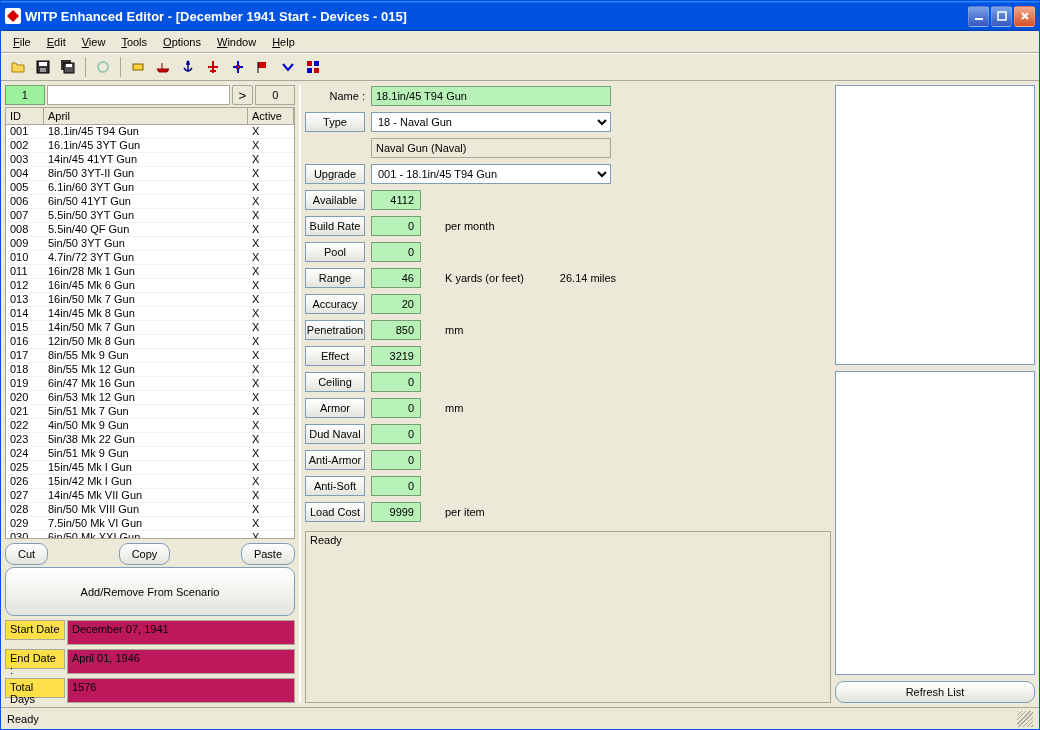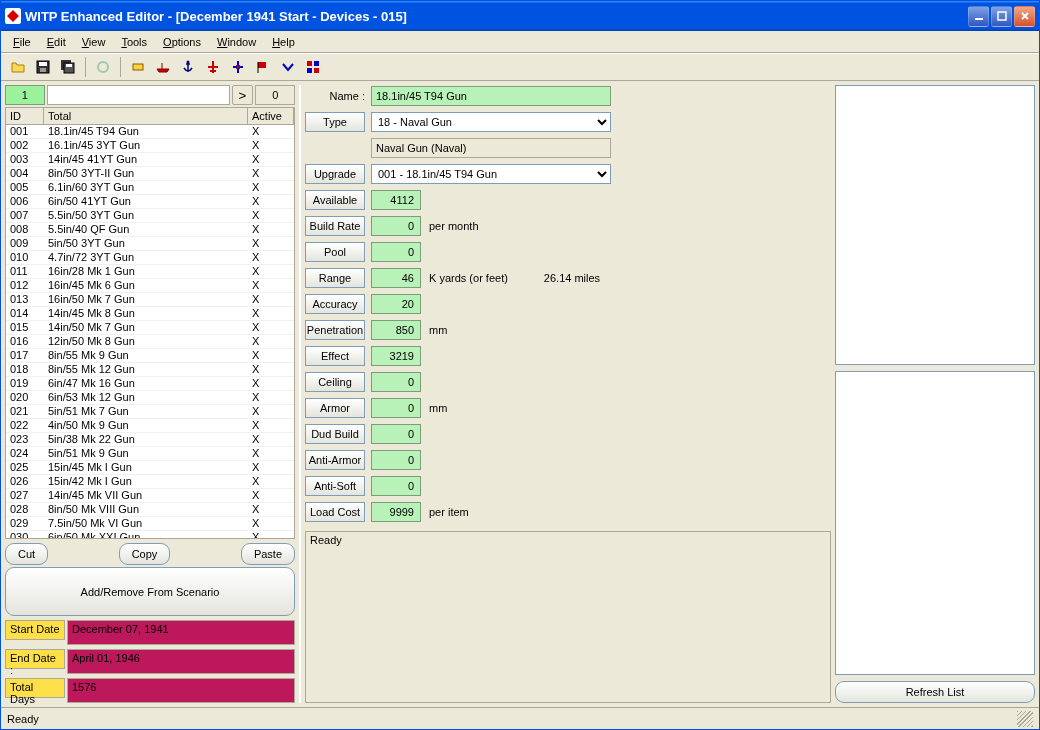--- a/index.html
+++ b/index.html
@@ -42,21 +42,21 @@
 .info-value { flex: 1; height: 25px; border: 1px solid #aca899; background: #be185d; padding: 2px 4px; font-size: 11px; }
 .middle-panel { flex: 1; display: flex; flex-direction: column; border-left: 2px solid #fff; padding-left: 4px; }
 .form-row { display: flex; align-items: center; gap: 6px; margin-bottom: 4px; height: 22px; }
 .form-label { width: 60px; text-align: right; font-size: 11px; }
 .form-btn-label { width: 60px; height: 20px; border: 1px solid #7f9db9; background: linear-gradient(to bottom, #fff, #e4e4dd); border-radius: 0; font-size: 11px; cursor: pointer; text-align: center; line-height: 18px; }
 .form-value-green { height: 20px; background: #b8f2b8; border: 1px solid #7a9e7a; padding: 0 4px; line-height: 18px; font-size: 11px; }
 .form-value-green.wide { width: 240px; }
 .form-value-green.num { width: 50px; text-align: right; padding-right: 6px; }
 .form-select { width: 240px; height: 20px; border: 1px solid #7f9db9; background: white; font-size: 11px; padding: 0 2px; }
 .form-readonly { width: 240px; height: 20px; border: 1px solid #aca899; background: #ece9d8; padding: 0 4px; line-height: 18px; font-size: 11px; }
-.form-suffix { font-size: 11px; margin-left: 2px; }
+.form-suffix { font-size: 11px; margin-left: 18px; }
 .ready-area { flex: 1; border: 1px solid #aca899; background: #ece9d8; padding: 2px 4px; margin-top: 4px; font-size: 11px; }
 .right-panel { width: 200px; display: flex; flex-direction: column; gap: 6px; }
 .preview-box { border: 1px solid #7f9db9; background: white; }
 .preview1 { height: 280px; }
 .preview2 { flex: 1; }
 .statusbar { height: 22px; border-top: 1px solid #aca899; background: #ece9d8; display: flex; align-items: center; padding: 0 6px; font-size: 11px; }
 .statusbar .grip { margin-left: auto; width: 16px; height: 16px; background: repeating-linear-gradient(135deg, #aca899 0 1px, transparent 1px 3px); }
 ::-webkit-scrollbar { width: 17px; }
 ::-webkit-scrollbar-track { background: #f1efe2; }
 ::-webkit-scrollbar-thumb { background: #c8d6ee; border: 1px solid #7f9db9; }
@@ -182,21 +182,21 @@
       <div class="filter-row">
         <div class="num-box">1</div>
         <input class="text-input" style="">
         <button class="btn-small">&gt;</button>
         <div class="count-box">0</div>
       </div>
 
       <div class="list-container">
         <div class="list-header">
           <div class="col-id">ID</div>
-          <div class="col-name">Total</div>
+          <div class="col-name">April</div>
           <div class="col-active">Active</div>
         </div>
         <div class="list-body" id="list-body">
             <div class="list-row">
               <div class="col-id">001</div>
               <div class="col-name">18.1in/45 T94 Gun</div>
               <div class="col-active">X</div>
             </div>
             <div class="list-row">
               <div class="col-id">002</div>
@@ -421,21 +421,21 @@
       <div class="form-row">
         <button class="form-btn-label">Ceiling</button>
         <div class="form-value-green num">0</div>
       </div>
       <div class="form-row">
         <button class="form-btn-label">Armor</button>
         <div class="form-value-green num">0</div>
         <span class="form-suffix">mm</span>
       </div>
       <div class="form-row">
-        <button class="form-btn-label">Dud Build</button>
+        <button class="form-btn-label">Dud Naval</button>
         <div class="form-value-green num">0</div>
       </div>
       <div class="form-row">
         <button class="form-btn-label">Anti-Armor</button>
         <div class="form-value-green num">0</div>
       </div>
       <div class="form-row">
         <button class="form-btn-label">Anti-Soft</button>
         <div class="form-value-green num">0</div>
       </div>

